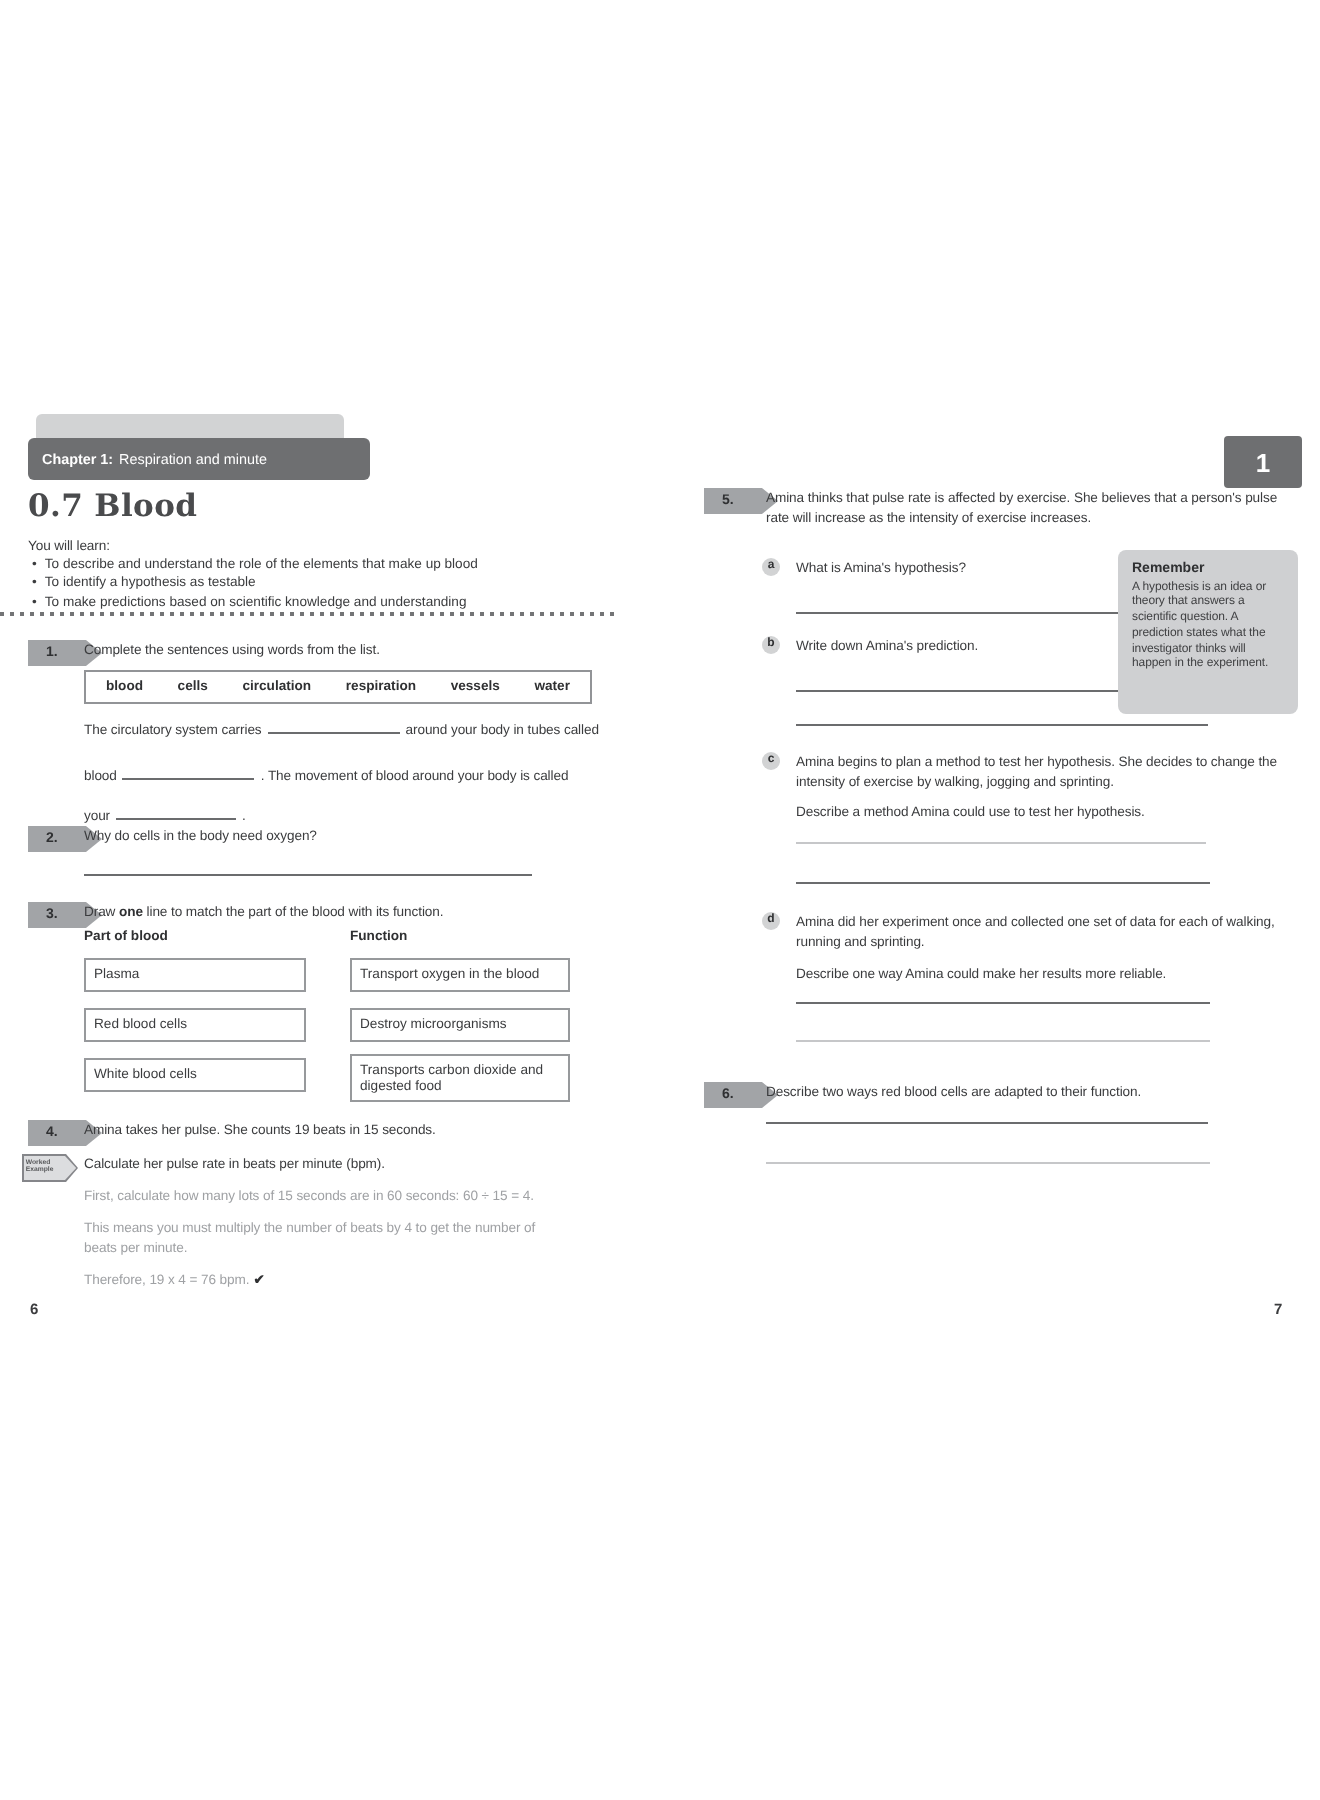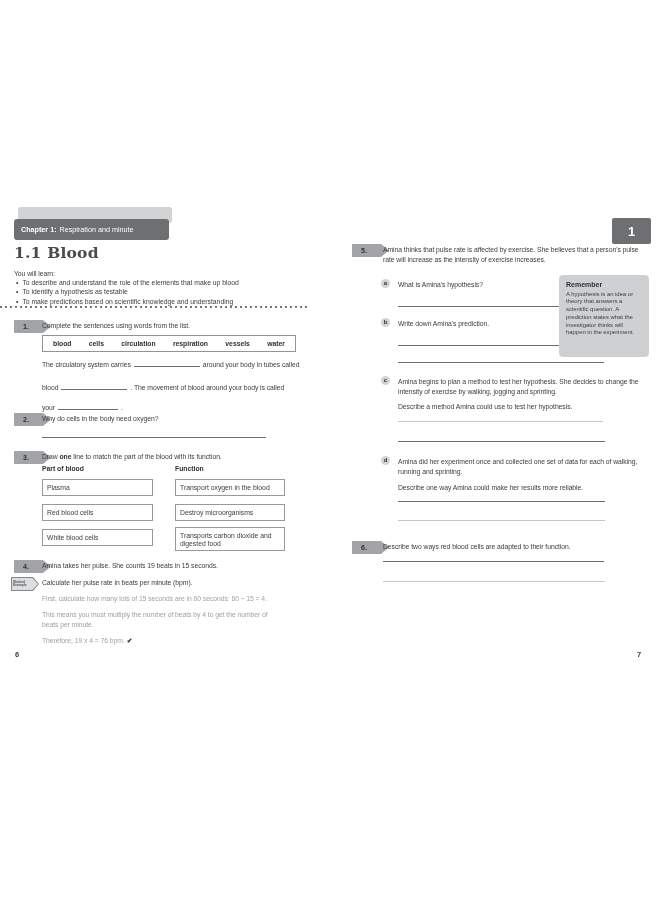--- a/index.html
+++ b/index.html
@@ -55,26 +55,26 @@
   .remember .r-body{font-size:6px;line-height:7.8px;color:#404143;letter-spacing:-0.05px;}
   .pagenum{font-size:7.5px;font-weight:bold;color:#3b3c3e;}
   .check{color:#2f3032;font-weight:bold;margin-left:2px;}
 </style>
 </head>
 <body>
 
 <div id="canvas">
 
   <div class="abs banner-back" style="left:18px;top:207px;width:154px;height:16px;"></div>
-  <div class="abs banner" style="left:14px;top:219px;width:155px;height:21px;">
+  <div class="abs banner" style="left:14px;top:219px;width:171px;height:21px;">
     <span class="pfx">Chapter 1:</span>
     <span>Respiration and minute</span>
   </div>
 
-  <div class="abs section-title" style="left:14px;top:243px;">1.1 Blood</div>
+  <div class="abs section-title" style="left:14px;top:243px;">0.7 Blood</div>
 
   <div class="abs txt" style="left:14px;top:269px;">You will learn:</div>
   <ul class="abs learn" style="left:14px;top:278px;width:300px;">
     <li>
         <span>To describe and understand the role of the elements that make up blood</span>
       </li>
     <li>
         <span>To identify a hypothesis as testable</span>
       </li>
     <li>

